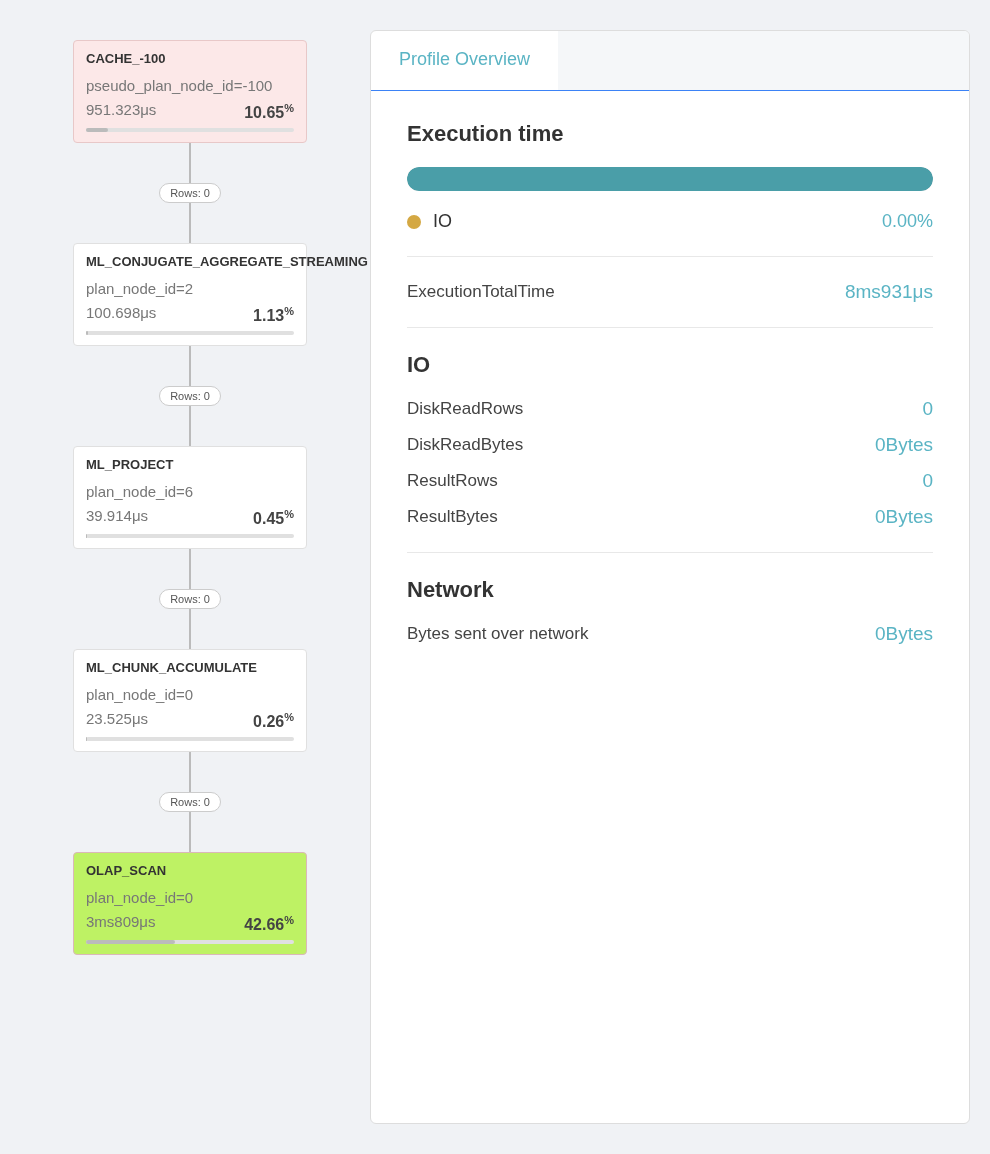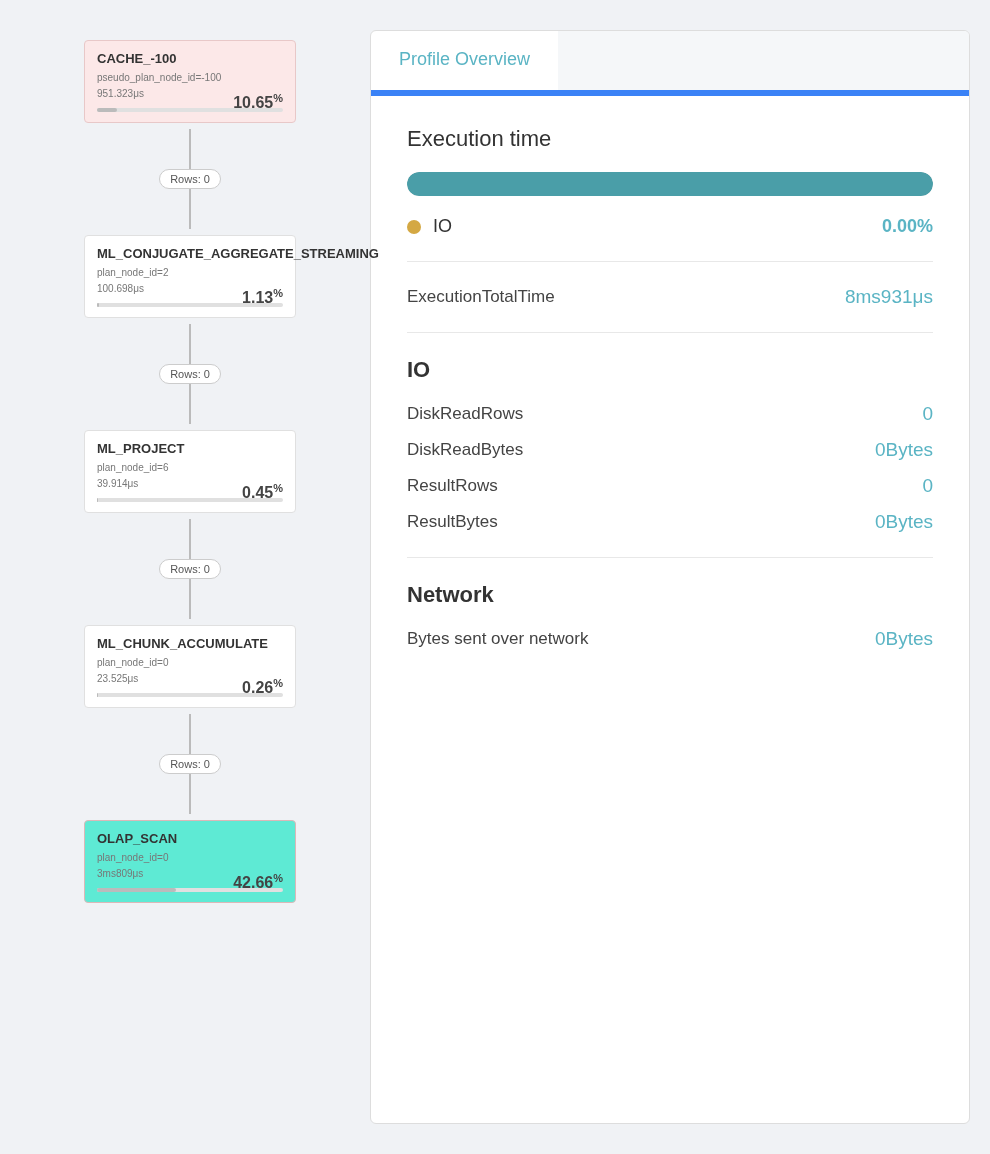--- a/index.html
+++ b/index.html
@@ -17,46 +17,47 @@
     .left-panel {
       width: 340px;
       flex-shrink: 0;
       display: flex;
       flex-direction: column;
       align-items: center;
       padding-top: 10px;
     }
 
     .node-card {
-      width: 212px;
+      width: 234px;
       background: #fff;
       border: 1px solid #e0e0e0;
       border-radius: 4px;
       padding: 10px 12px;
       position: relative;
     }
     .node-card.highlight-red {
-      background: #5eead4;
+      background: #bef264;
       border-color: #dbb8b8;
     }
     .node-card.highlight-pink {
       background: #fce8e8;
       border-color: #e8c8c8;
     }
 
     .node-title {
       font-size: 13px;
       font-weight: 600;
       color: #333;
       margin-bottom: 4px;
     }
     .node-meta {
-      font-size: 10px;
+      font-size: 15px;
       color: #777;
       line-height: 1.6;
+      margin-top: 8px;
     }
     .node-percent {
       position: absolute;
       right: 12px;
       top: 50%;
       transform: translateY(-50%);
       font-size: 16px;
       font-weight: 700;
       color: #444;
       margin-top: 20px;
@@ -74,21 +75,21 @@
     .node-bar-fill {
       height: 100%;
       background: #bbb;
       border-radius: 2px;
     }
 
     .connector {
       display: flex;
       flex-direction: column;
       align-items: center;
-      margin: 6px;
+      margin: 0;
     }
     .connector-line {
       width: 2px;
       height: 40px;
       background: #bbb;
     }
     .rows-badge {
       background: #fff;
       border: 1px solid #ccc;
       border-radius: 12px;
@@ -105,21 +106,21 @@
       flex: 1;
       background: #fff;
       border-radius: 6px;
       border: 1px solid #ddd;
       margin-left: 10px;
       overflow: hidden;
     }
 
     .tab-bar {
       display: flex;
-      border-bottom: 6px solid #3b82f6;
+      border-bottom: 1px solid #3b82f6;
       justify-content: center;
     }
     .tab {
       padding: 18px 28px;
       font-size: 18px;
       font-weight: 400;
       color: #5ab4c4;
       cursor: pointer;
       border-bottom: 2px solid transparent;
     }
@@ -131,21 +132,21 @@
       flex: 1;
       background: #f5f7f9;
     }
 
     .profile-content {
       padding: 30px 36px;
     }
 
     .section-title {
       font-size: 22px;
-      font-weight: 400;
+      font-weight: 700;
       color: #333;
       margin-bottom: 20px;
     }
 
     .progress-bar-container {
       width: 100%;
       height: 24px;
       border-radius: 12px;
       background: #e0e0e0;
       overflow: hidden;
@@ -170,21 +171,21 @@
       flex-shrink: 0;
     }
     .legend-label {
       font-size: 18px;
       color: #333;
       flex: 1;
     }
     .legend-value {
       font-size: 18px;
       color: #5ab4c4;
-      font-weight: 700;
+      font-weight: 400;
     }
 
     .divider {
       border: none;
       border-top: 1px solid #e8e8e8;
       margin: 24px 0;
     }
 
     .stat-row {
       display: flex;

